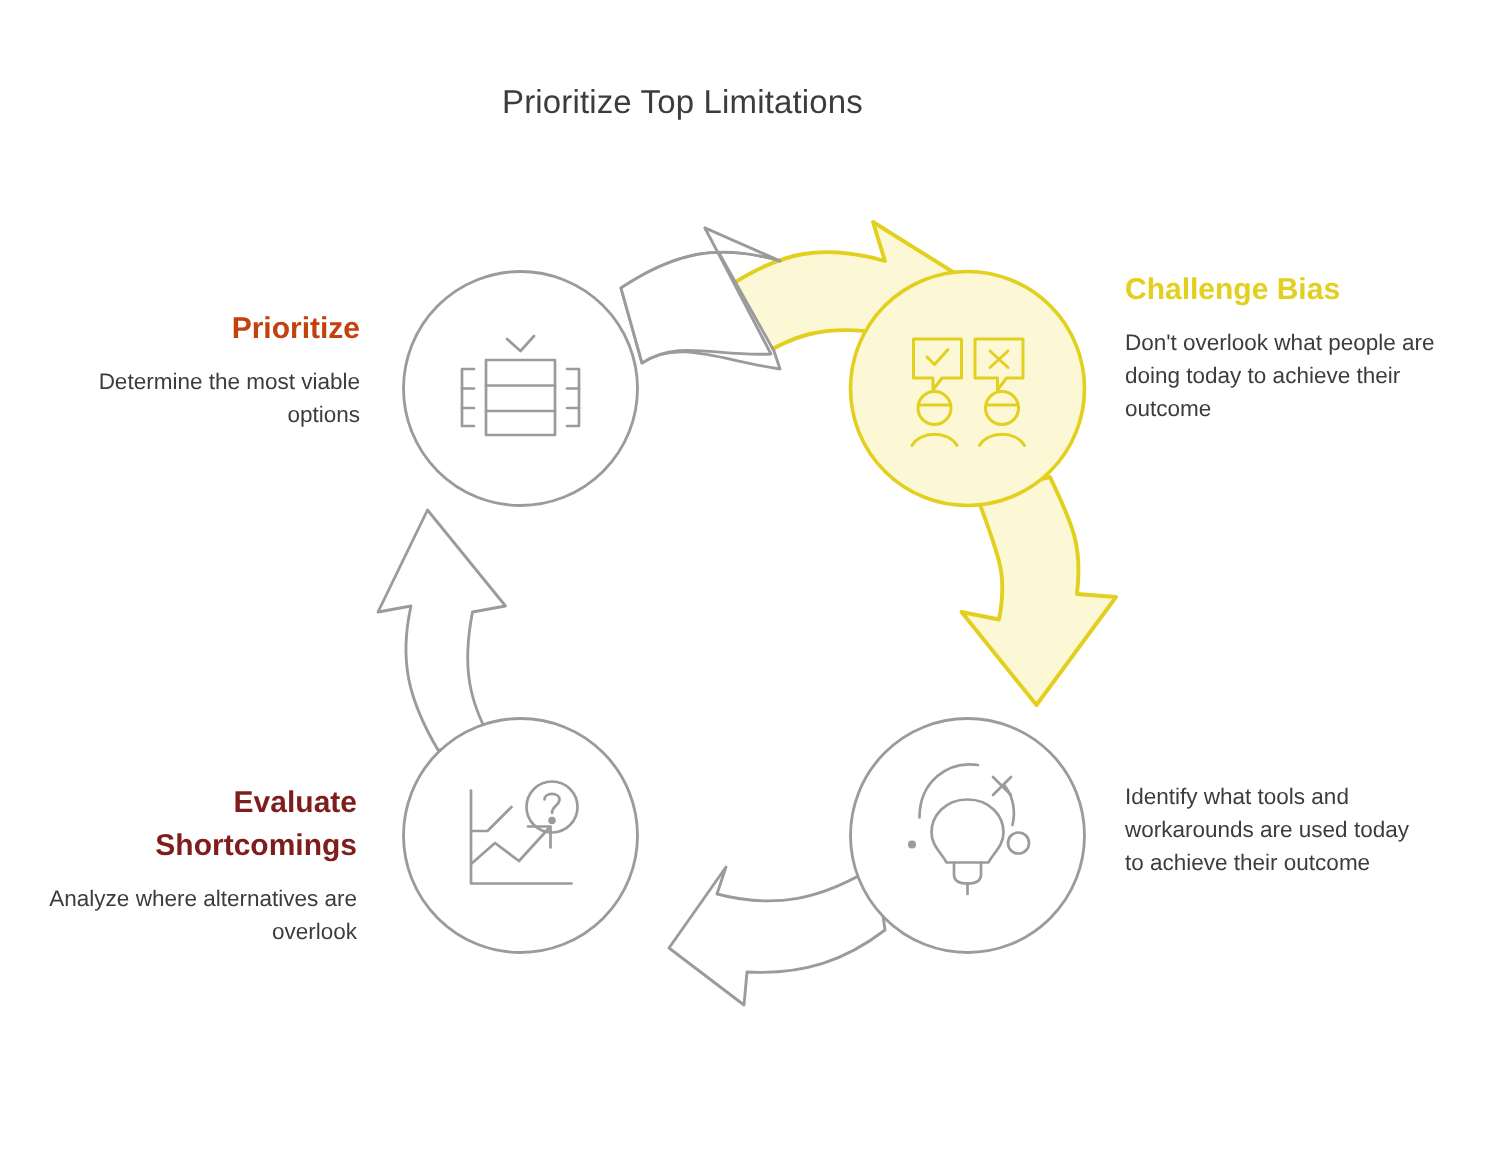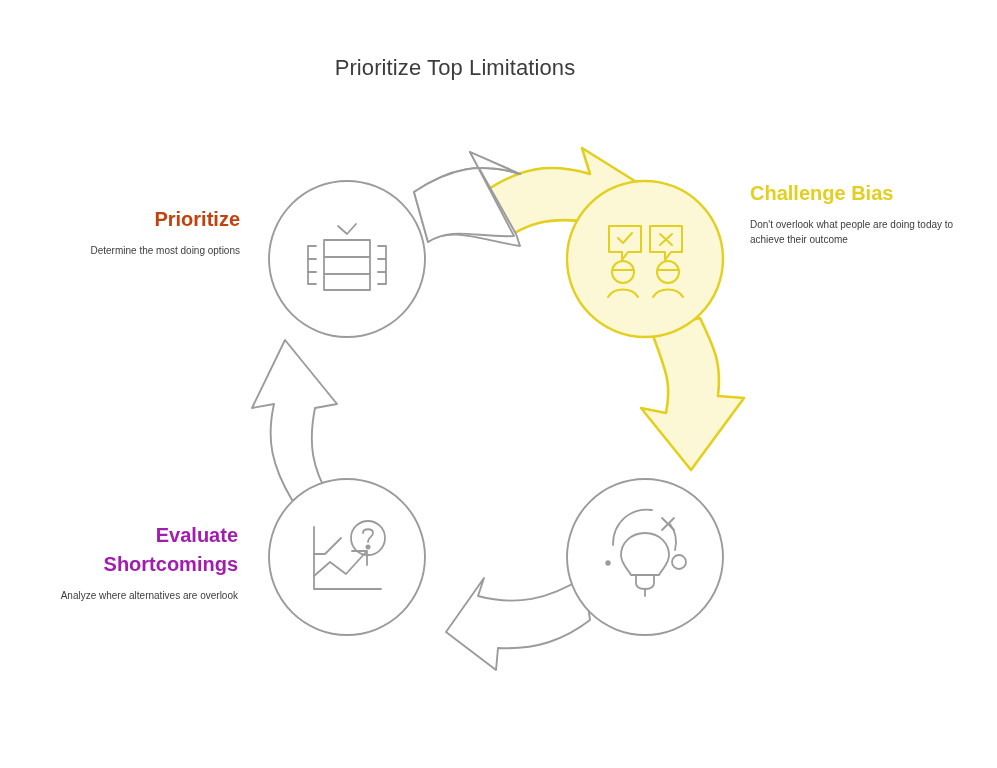--- a/index.html
+++ b/index.html
@@ -39,21 +39,21 @@
   .label-block {
     position: absolute;
   }
   .label-heading {
     font-size: 20px;
     font-weight: bold;
     line-height: 1.45;
     margin: 0 0 10px 0;
   }
   .label-body {
-    font-size: 10px;
+    font-size: 15px;
     font-weight: 400;
     line-height: 1.45;
     color: #3c3c3c;
     margin: 0;
   }
 
   
   #label-prioritize {
     left: 20px;
     top: 205px;
@@ -226,27 +226,28 @@
 
       <circle cx="368" cy="538" r="17"></circle>
       <path d="M 363,533 C 363,528 373,528 373,533 C 373,537 368,537 368,542"></path>
       <circle cx="368" cy="547" r="1.6" fill="#9b9b9b"></circle>
     </g>
   </g>
 </svg>
 
 <div class="label-block" id="label-prioritize">
   <div class="label-heading" style="color:#c2410c;">Prioritize</div>
-  <div class="label-body">Determine the most doing options</div>
+  <div class="label-body">Determine the most viable options</div>
 </div>
 
 <div class="label-block" id="label-challenge">
   <div class="label-heading" style="color:#e3cf1e;">Challenge Bias</div>
   <div class="label-body">Don't overlook what people are doing today to achieve their outcome</div>
 </div>
 
 <div class="label-block" id="label-brainstorm">
+  <div class="label-body">Identify what tools and workarounds are used today to achieve their outcome</div>
 </div>
 
 <div class="label-block" id="label-evaluate">
-  <div class="label-heading" style="color:#a21caf;">Evaluate Shortcomings</div>
+  <div class="label-heading" style="color:#7f1d1d;">Evaluate Shortcomings</div>
   <div class="label-body">Analyze where alternatives are overlook</div>
 </div>
 
 </body></html>

